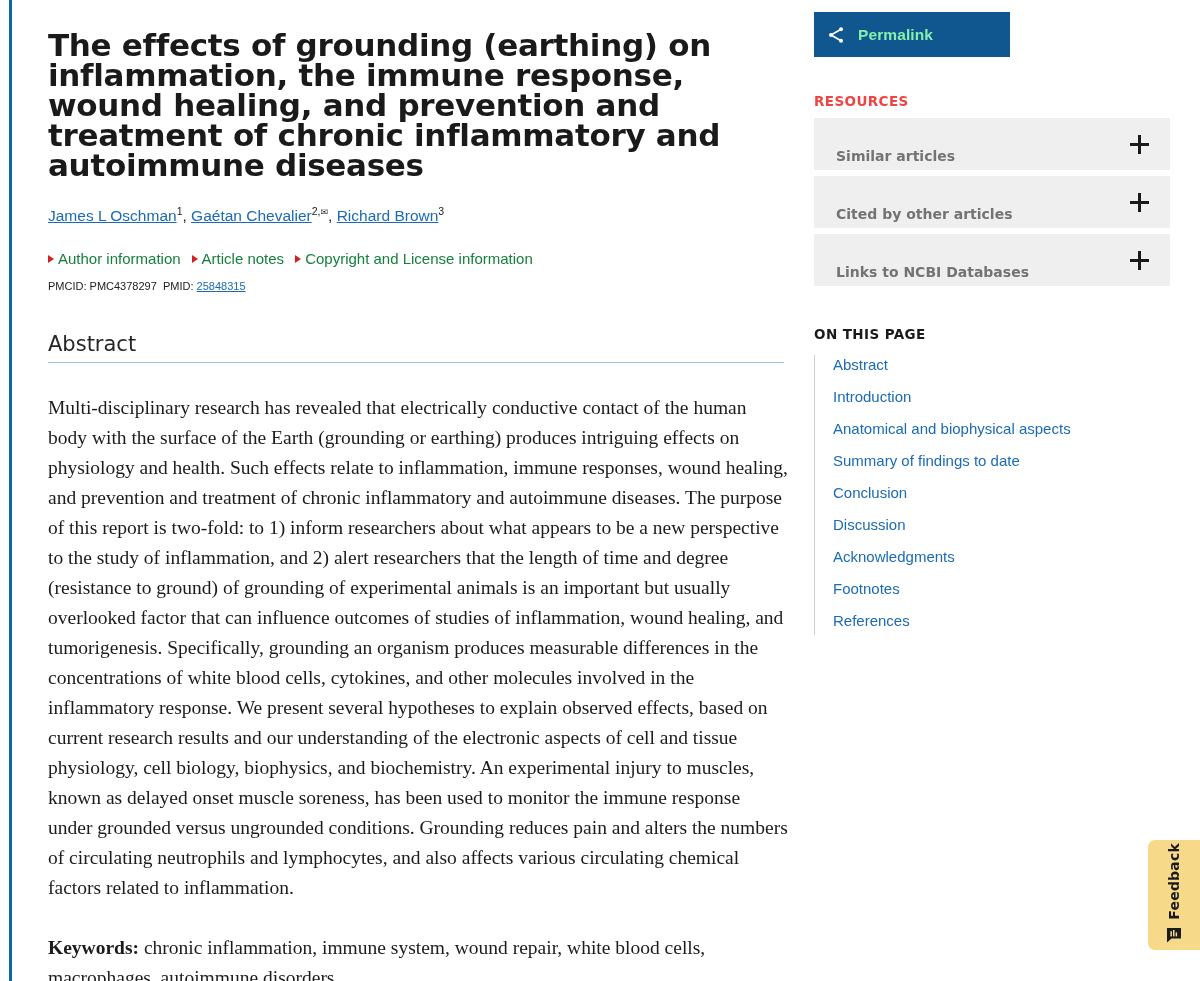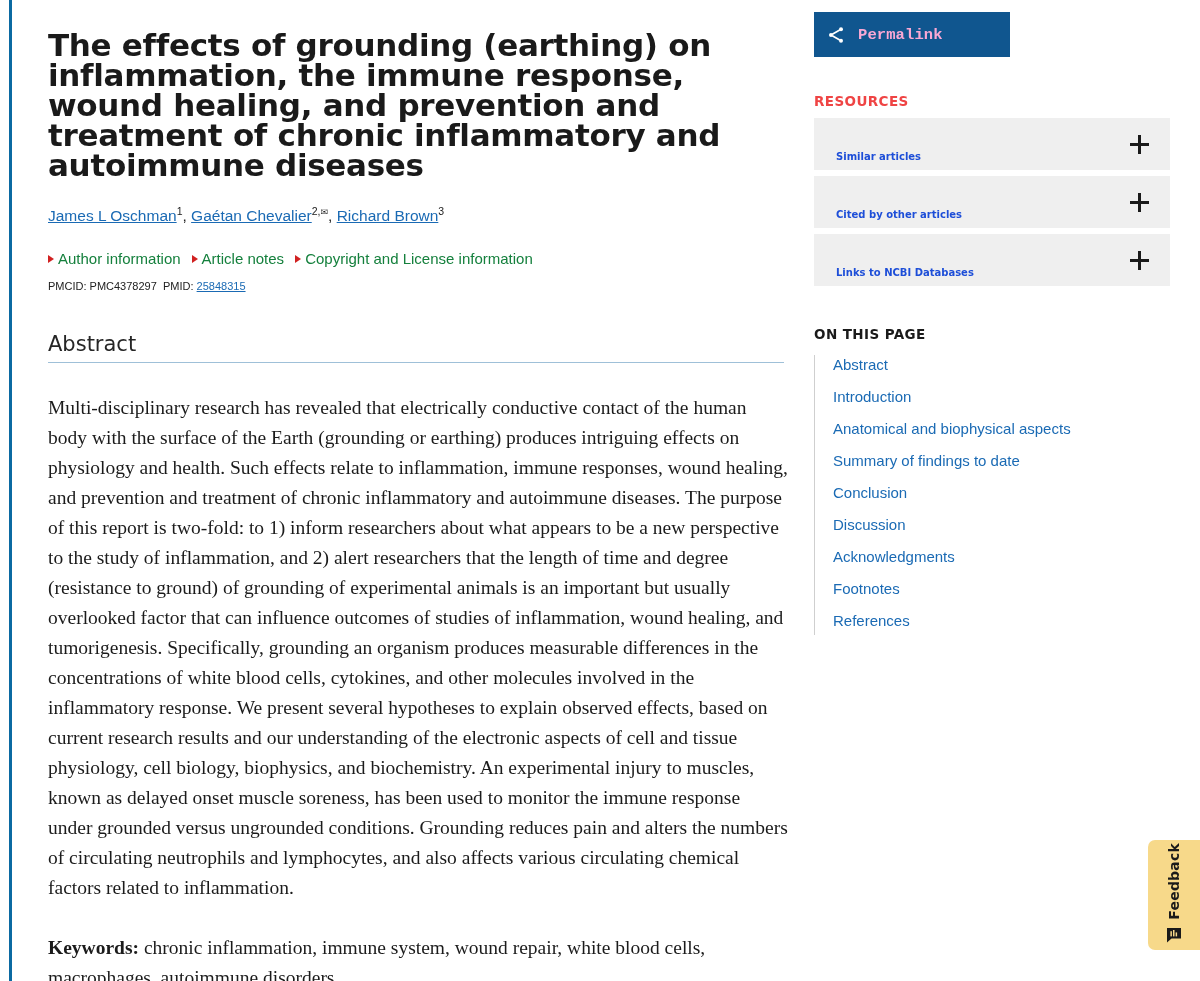--- a/index.html
+++ b/index.html
@@ -141,24 +141,24 @@
     cursor: pointer;
     padding: 0;
   }
   .permalink-btn .share-ico {
     width: 44px;
     display: flex;
     align-items: center;
     justify-content: center;
   }
   .permalink-btn .plabel {
-    color: #f9a8d4;
+    color: #86efac;
     font-size: 15.5px;
     font-weight: bold;
-    font-family: Liberation Mono, monospace;
+    font-family: Liberation Sans, sans-serif;
     letter-spacing: 0.1px;
   }
 
   .side-head {
     font-family: "DejaVu Sans", "Liberation Sans", sans-serif;
     font-size: 13.5px;
     font-weight: bold;
     letter-spacing: 0.4px;
     color: #ef4444;
     margin-top: 36px;
@@ -171,23 +171,23 @@
     justify-content: space-between;
     background: #efefef;
     height: 52px;
     width: 356px;
     padding: 0 21px 0 22px;
     margin-bottom: 6px;
     cursor: pointer;
   }
   .accordion-row .acc-label {
     font-family: "DejaVu Sans", "Liberation Sans", sans-serif;
-    font-size: 10px;
-    font-weight: bold;
-    color: #1d4ed8;
+    font-size: 14px;
+    font-weight: bold;
+    color: #737373;
     margin-top: 24px;
   }
   .plus-ico {
     position: relative;
     width: 19px; height: 19px;
     flex: 0 0 19px;
   }
   .plus-ico::before, .plus-ico::after {
     content: "";
     position: absolute;

